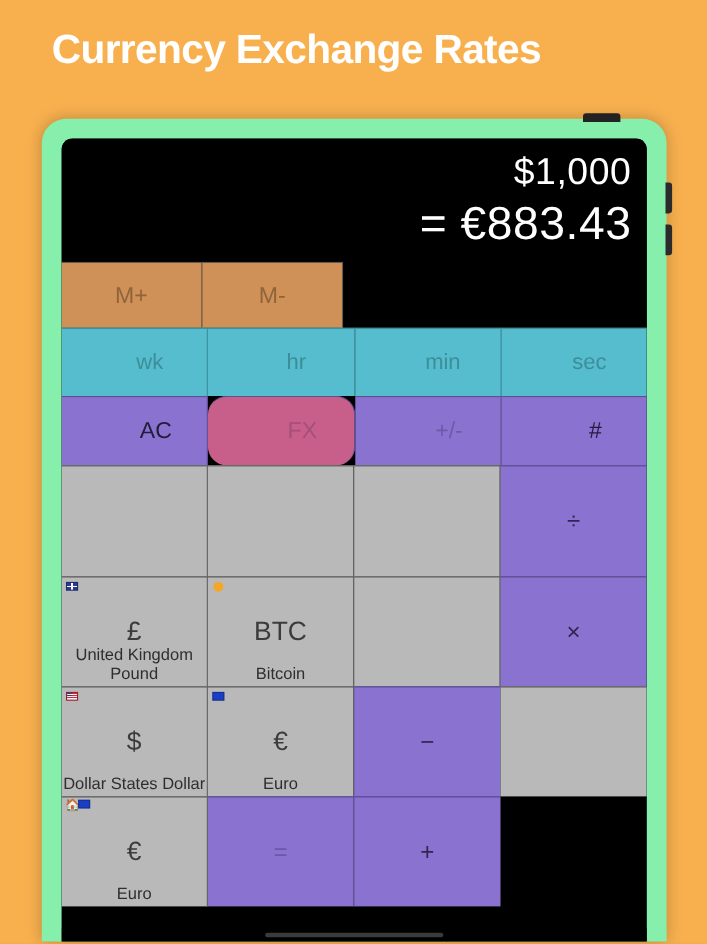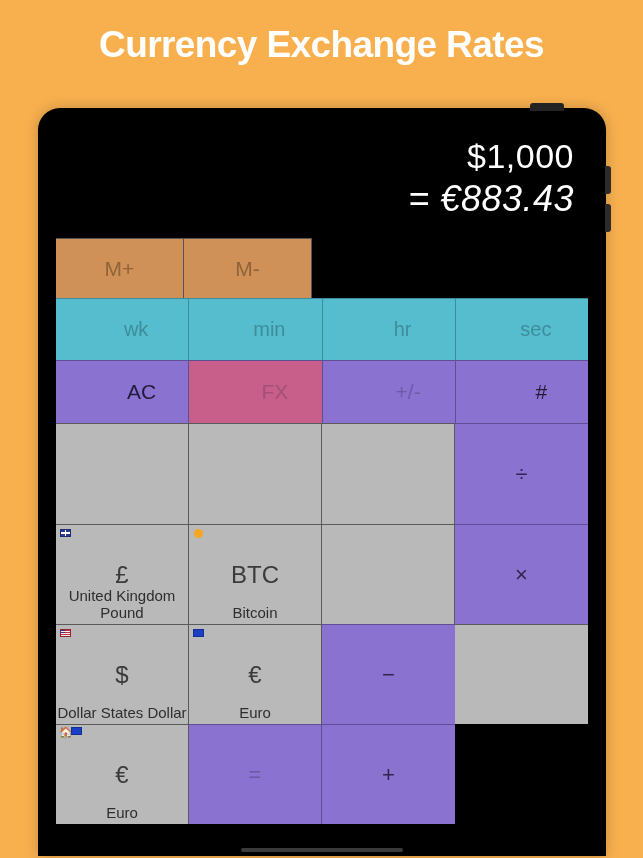--- a/index.html
+++ b/index.html
@@ -10,34 +10,35 @@
     overflow: hidden;
   }
   #page {
     position: relative;
     width: 643px; height: 858px;
     background: #f8b04f;
   }
   .page-title {
     position: absolute;
     top: 24px; left: 0; width: 643px;
-    text-align: center;
+    text-align: left;
     color: #ffffff;
     font-size: 37px;
     font-weight: bold;
     letter-spacing: -0.6px;
     font-family: "Liberation Sans", sans-serif;
+    padding-left: 47px;
   }
 
   
   .device {
     position: absolute;
     left: 38px; top: 108px;
     width: 568px; height: 748px;
-    background: #000000;
+    background: #86efac;
     border-radius: 22px 22px 0 0;
     box-shadow: 0 0 14px rgba(0,0,0,0.22);
   }
   .power-btn {
     position: absolute;
     top: -5px; right: 42px;
     width: 34px; height: 8px;
     background: #232323;
     border-radius: 3px 3px 0 0;
   }
@@ -69,25 +70,24 @@
     text-align: right;
     color: #ffffff;
   }
   .display .line1 {
     font-size: 34px;
     font-weight: 300;
     letter-spacing: 0.5px;
     line-height: 1.22;
   }
   .display .line2 {
-    font-size: 36px;
+    font-size: 42px;
     font-weight: 300;
     letter-spacing: 0.5px;
     line-height: 1.22;
-    font-style: italic;
   }
 
   
   .mem-row { display: flex; height: 60px; }
   .mem-key {
     width: 128px;
     background: #cf9158;
     border-right: 1px solid #555;
     border-top: 1px solid #555;
     display: flex; align-items: center; justify-content: center;
@@ -118,21 +118,21 @@
     background: #8a72d0;
     border-right: 1px solid #5e4e94;
     border-top: 1px solid #5e4e94;
     display: flex; align-items: center; justify-content: center;
     font-size: 21px;
     color: #221c3a;
     padding-left: 39px;
   }
   .fn-key:last-child { border-right: none; }
   .fn-key.dim { color: #6d5ba8; }
-  .fn-key.fx { background: #c75f8a; color: #a55078; }
+  .fn-key.fx { background: #c75f8a; color: #a55078; border-radius: 17px; }
 
   
   .grid {
     display: grid;
     grid-template-columns: 1fr 1fr 1fr 1fr;
     grid-template-rows: 101px 100px 100px 100px;
     height: 401px;
   }
   .cell {
     position: relative;
@@ -251,22 +251,22 @@
       </div>
 
       <div class="mem-row">
         <div class="mem-key">M+</div>
         <div class="mem-key">M-</div>
         <div class="mem-fill"></div>
       </div>
 
       <div class="time-row">
         <div class="time-key">wk</div>
+        <div class="time-key">hr</div>
         <div class="time-key">min</div>
-        <div class="time-key">hr</div>
         <div class="time-key">sec</div>
       </div>
 
       <div class="fn-row">
         <div class="fn-key">AC</div>
         <div class="fn-key fx">FX</div>
         <div class="fn-key dim">+/-</div>
         <div class="fn-key">#</div>
       </div>
 

